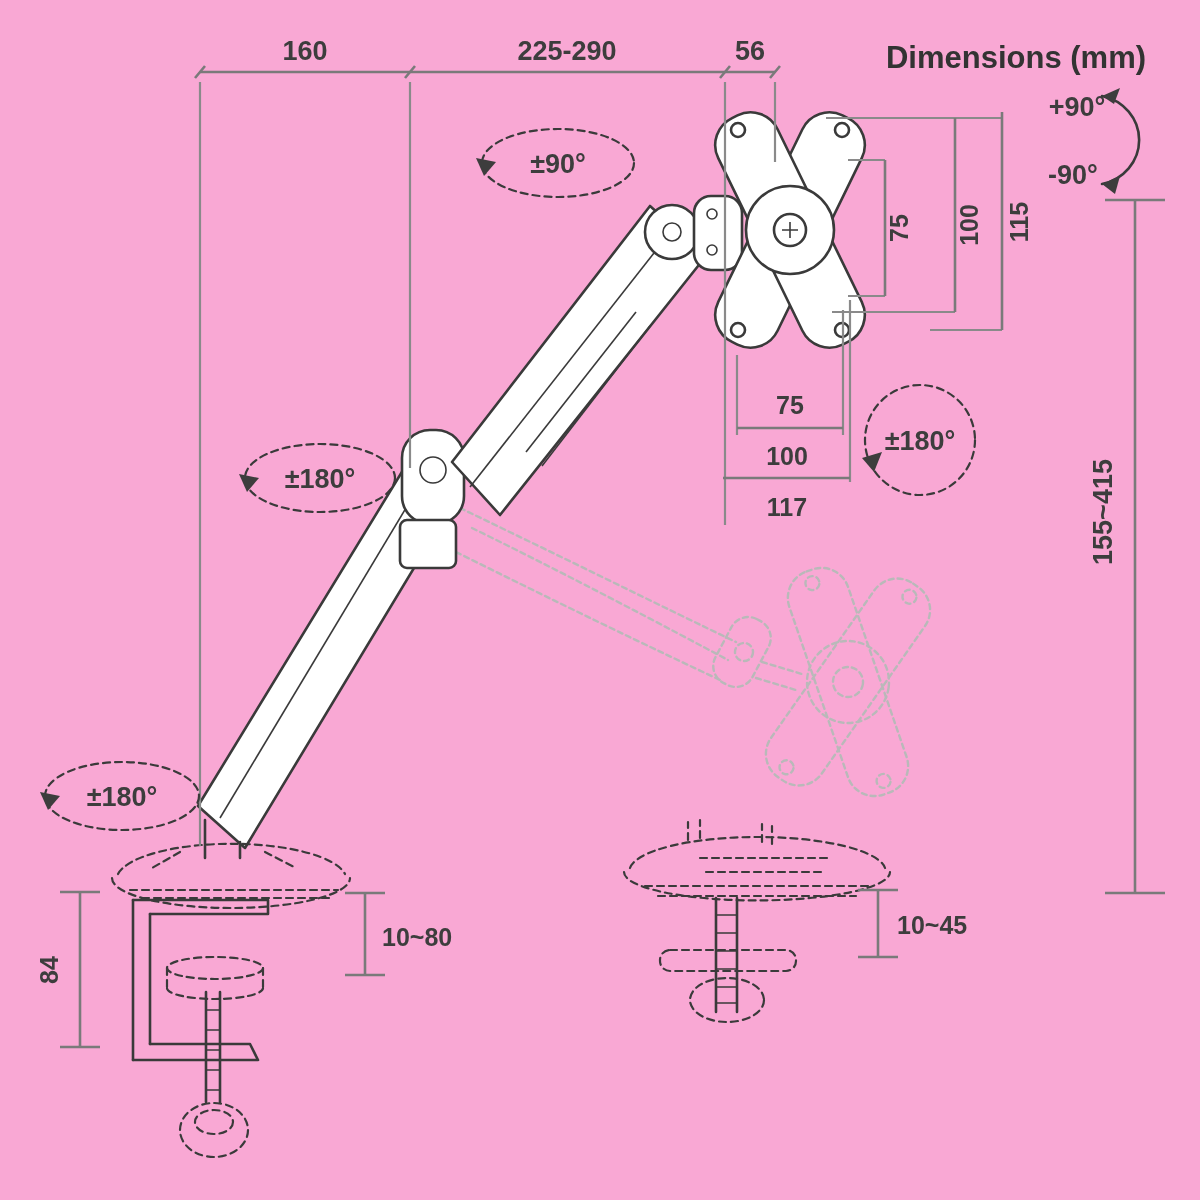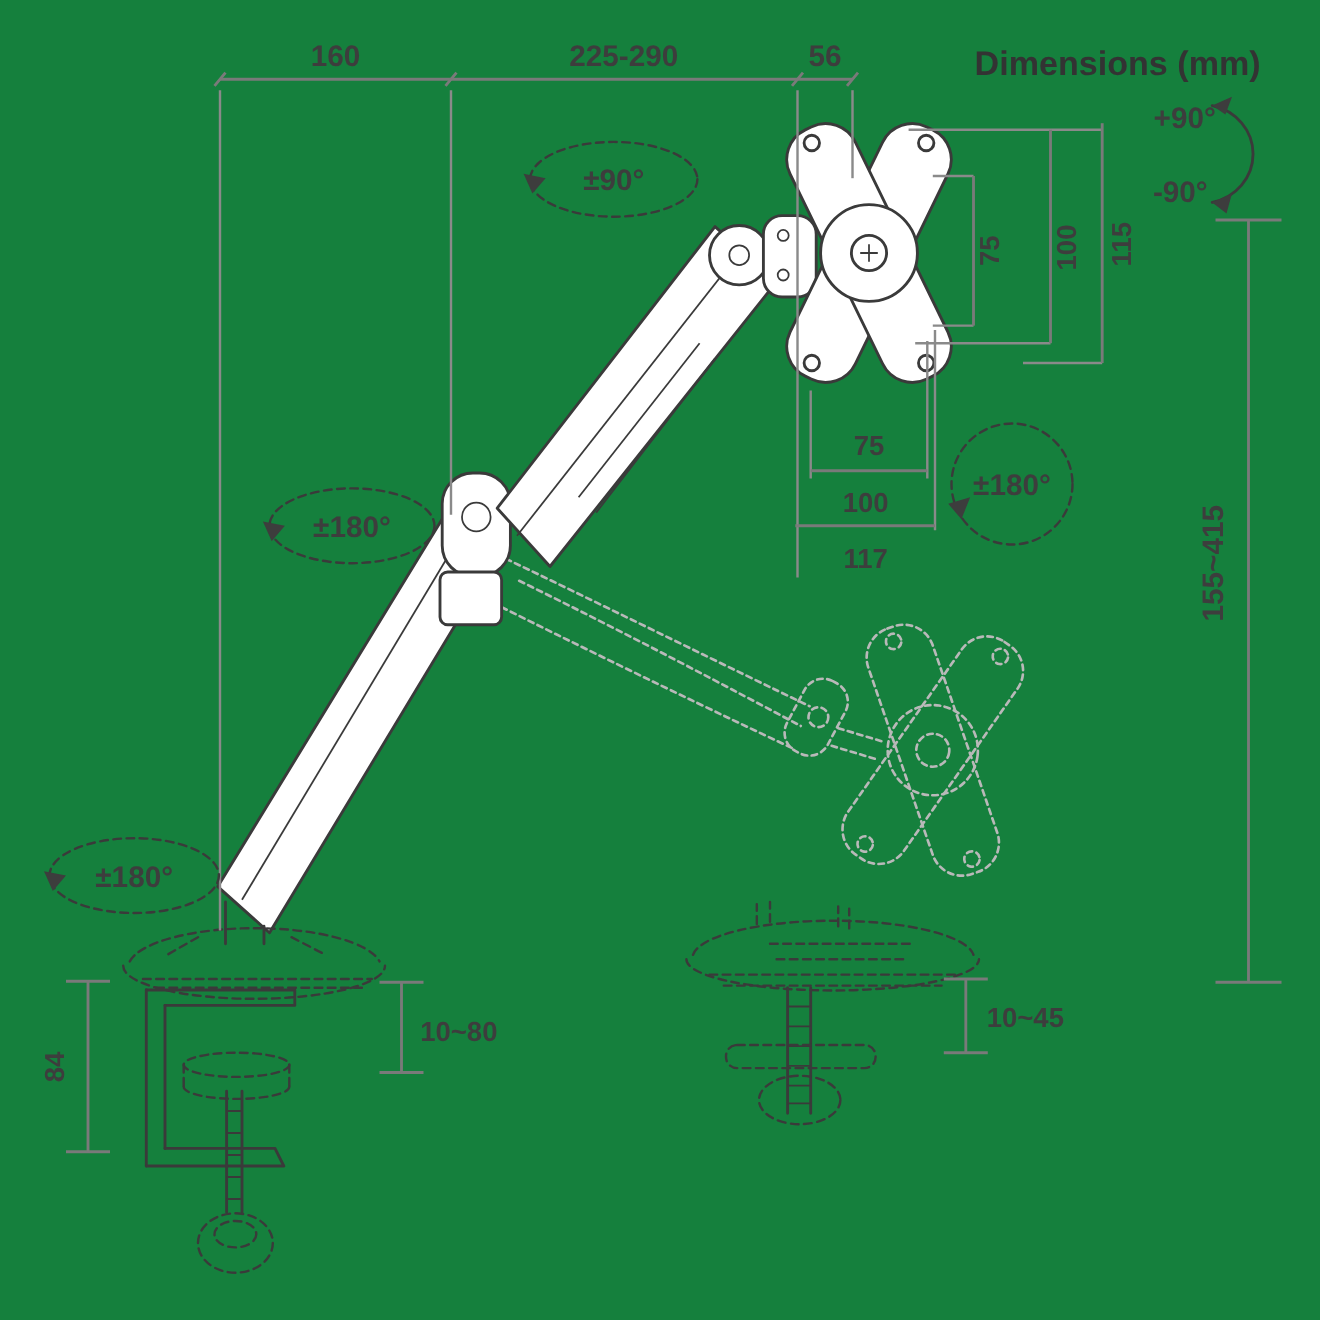--- a/index.html
+++ b/index.html
@@ -1,16 +1,16 @@
 <!DOCTYPE html>
 <html><head>
 <meta charset="utf-8">
 <style>
   html,body{margin:0;padding:0;background:#ffffff;}
-  .canvas{position:relative;width:1200px;height:1200px;background:#15803d;overflow:hidden;
+  .canvas{position:relative;width:1200px;height:1200px;background:#f9a8d4;overflow:hidden;
           font-family:"Liberation Sans", sans-serif;}
   svg{position:absolute;left:0;top:0;}
   text{fill:#3d3d3d;font-family:"Liberation Sans", sans-serif;font-weight:600;}
   .t-dim{font-size:27px;}
   .t-dim-sm{font-size:25px;}
   .t-title{font-size:31px;font-weight:700;fill:#333;}
   .ln-solid{stroke:#3a3a3a;stroke-width:2.6;fill:none;stroke-linecap:round;stroke-linejoin:round;}
   .ln-solid-f{stroke:#3a3a3a;stroke-width:2.6;fill:#ffffff;stroke-linejoin:round;}
   .ln-thin{stroke:#3a3a3a;stroke-width:1.6;fill:none;}
   .ln-dash{stroke:#3a3a3a;stroke-width:2.2;fill:none;stroke-dasharray:7 5;stroke-linecap:round;}

